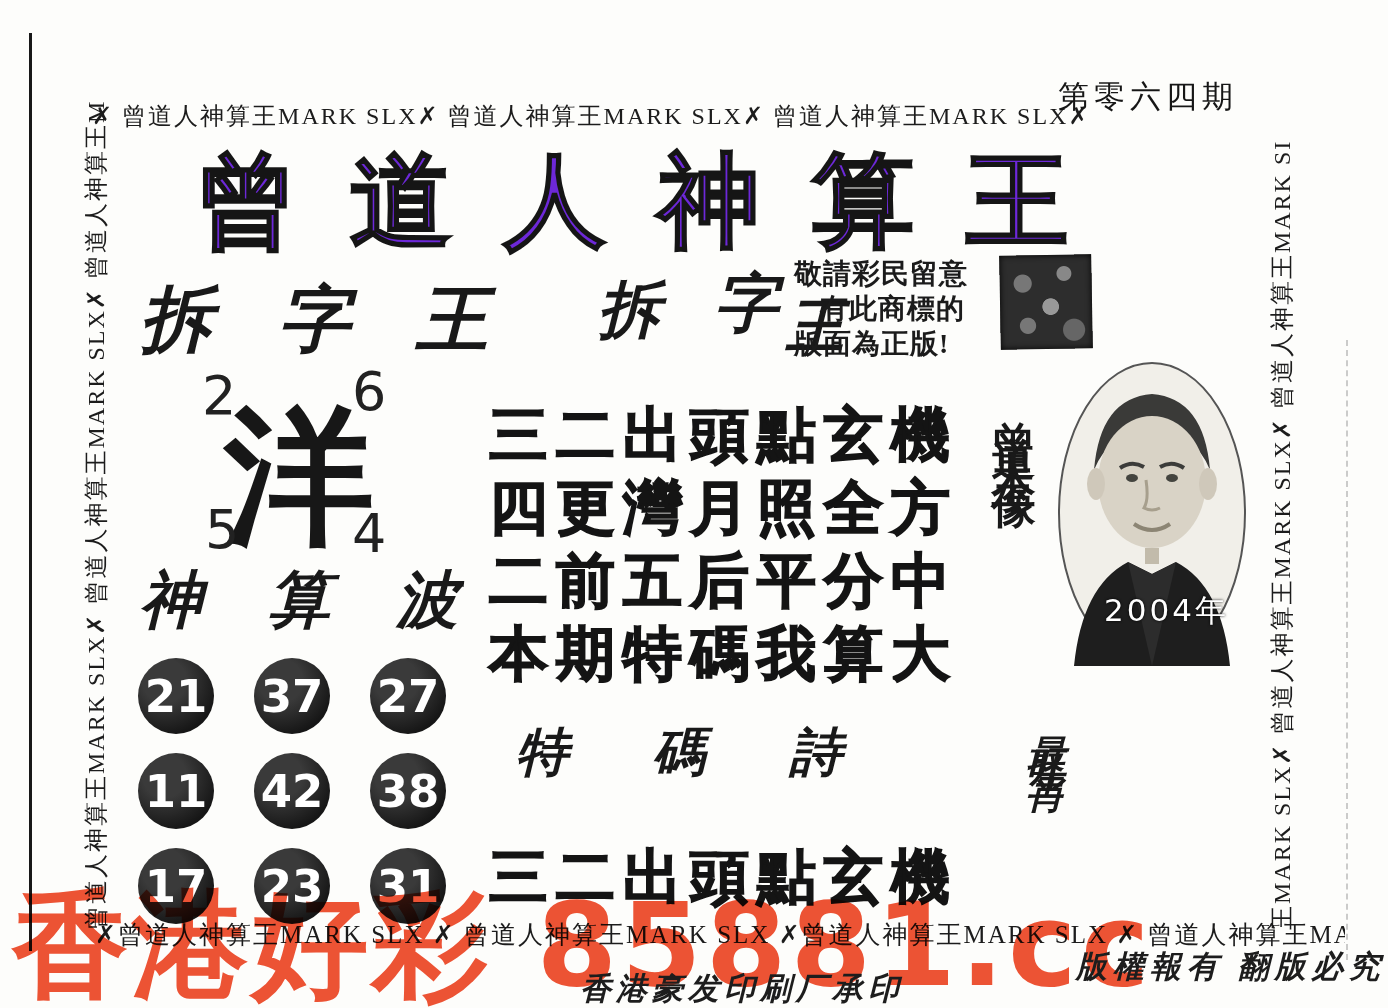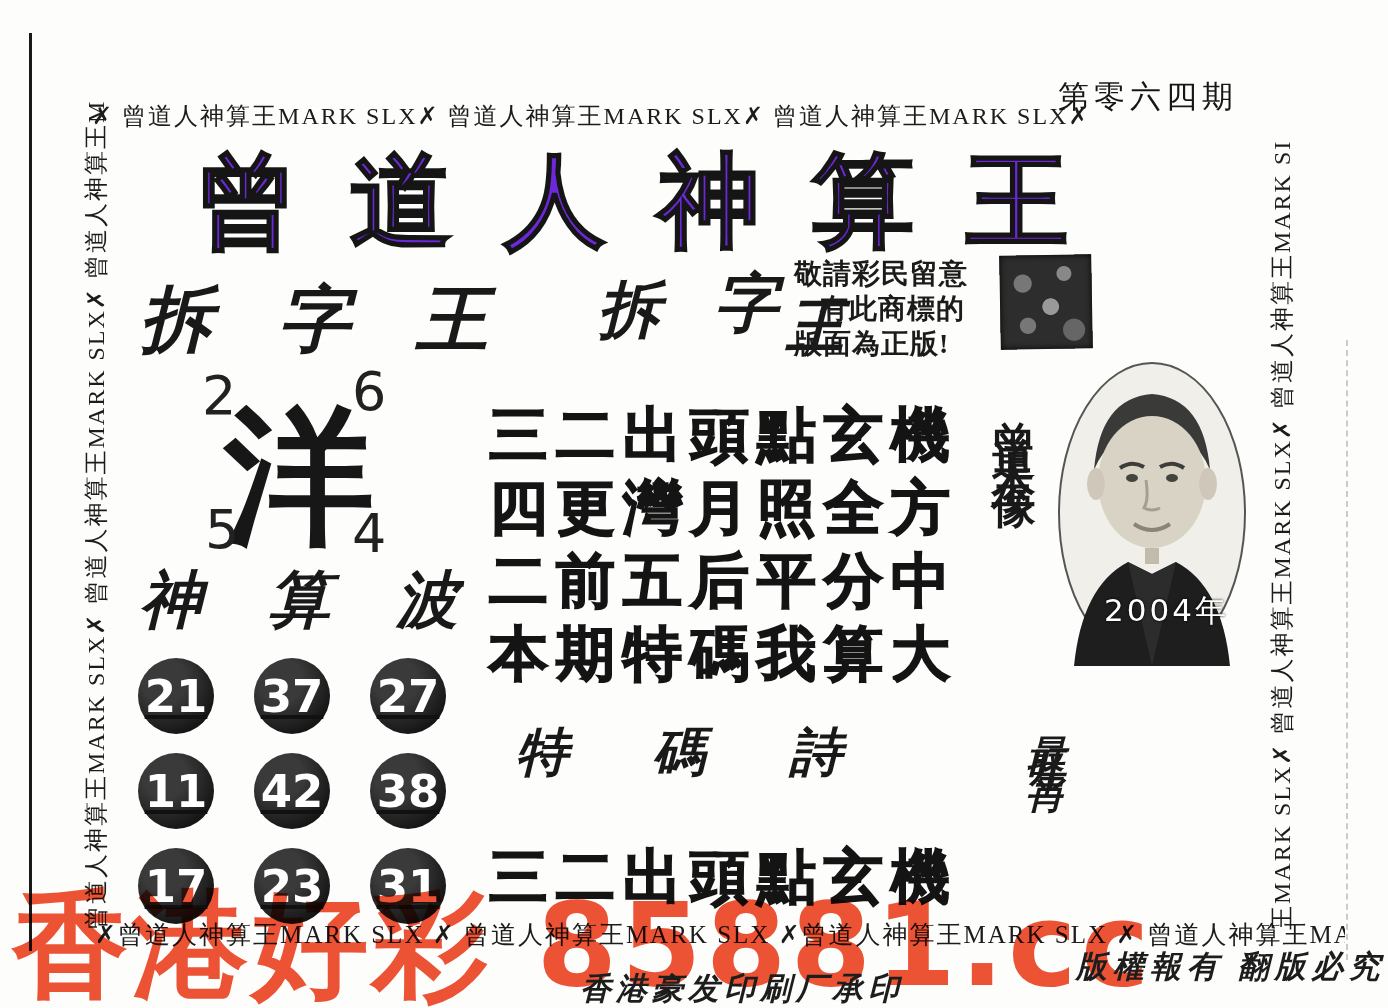--- a/index.html
+++ b/index.html
@@ -93,21 +93,21 @@
     -webkit-text-stroke:1.5px #141414;
   }
   .tema-line {
     left:489px; top:838px; font-size:59px; font-weight:900; letter-spacing:8px;
     color:#141414; white-space:nowrap; -webkit-text-stroke:1.5px #141414;
     font-family:"DejaVu Sans", sans-serif;
   }
 
   
   .balls { left:138px; top:658px; width:335px; }
-  .ball-row { display:flex; gap:40px; margin-bottom:19px;text-decoration:underline; }
+  .ball-row { display:flex; gap:40px; margin-bottom:19px; }
   .ball {
     width:76px; height:76px; border-radius:50%;
     background:radial-gradient(circle at 35% 30%, #3a3a3a 0 30%, #161616 75%);
     color:#fff; display:flex; align-items:center; justify-content:center;
     font-family:"DejaVu Sans", sans-serif; font-size:45px; font-weight:bold;
   }
 
   
   .portrait-caption {
     left:984px; top:386px; height:320px;

